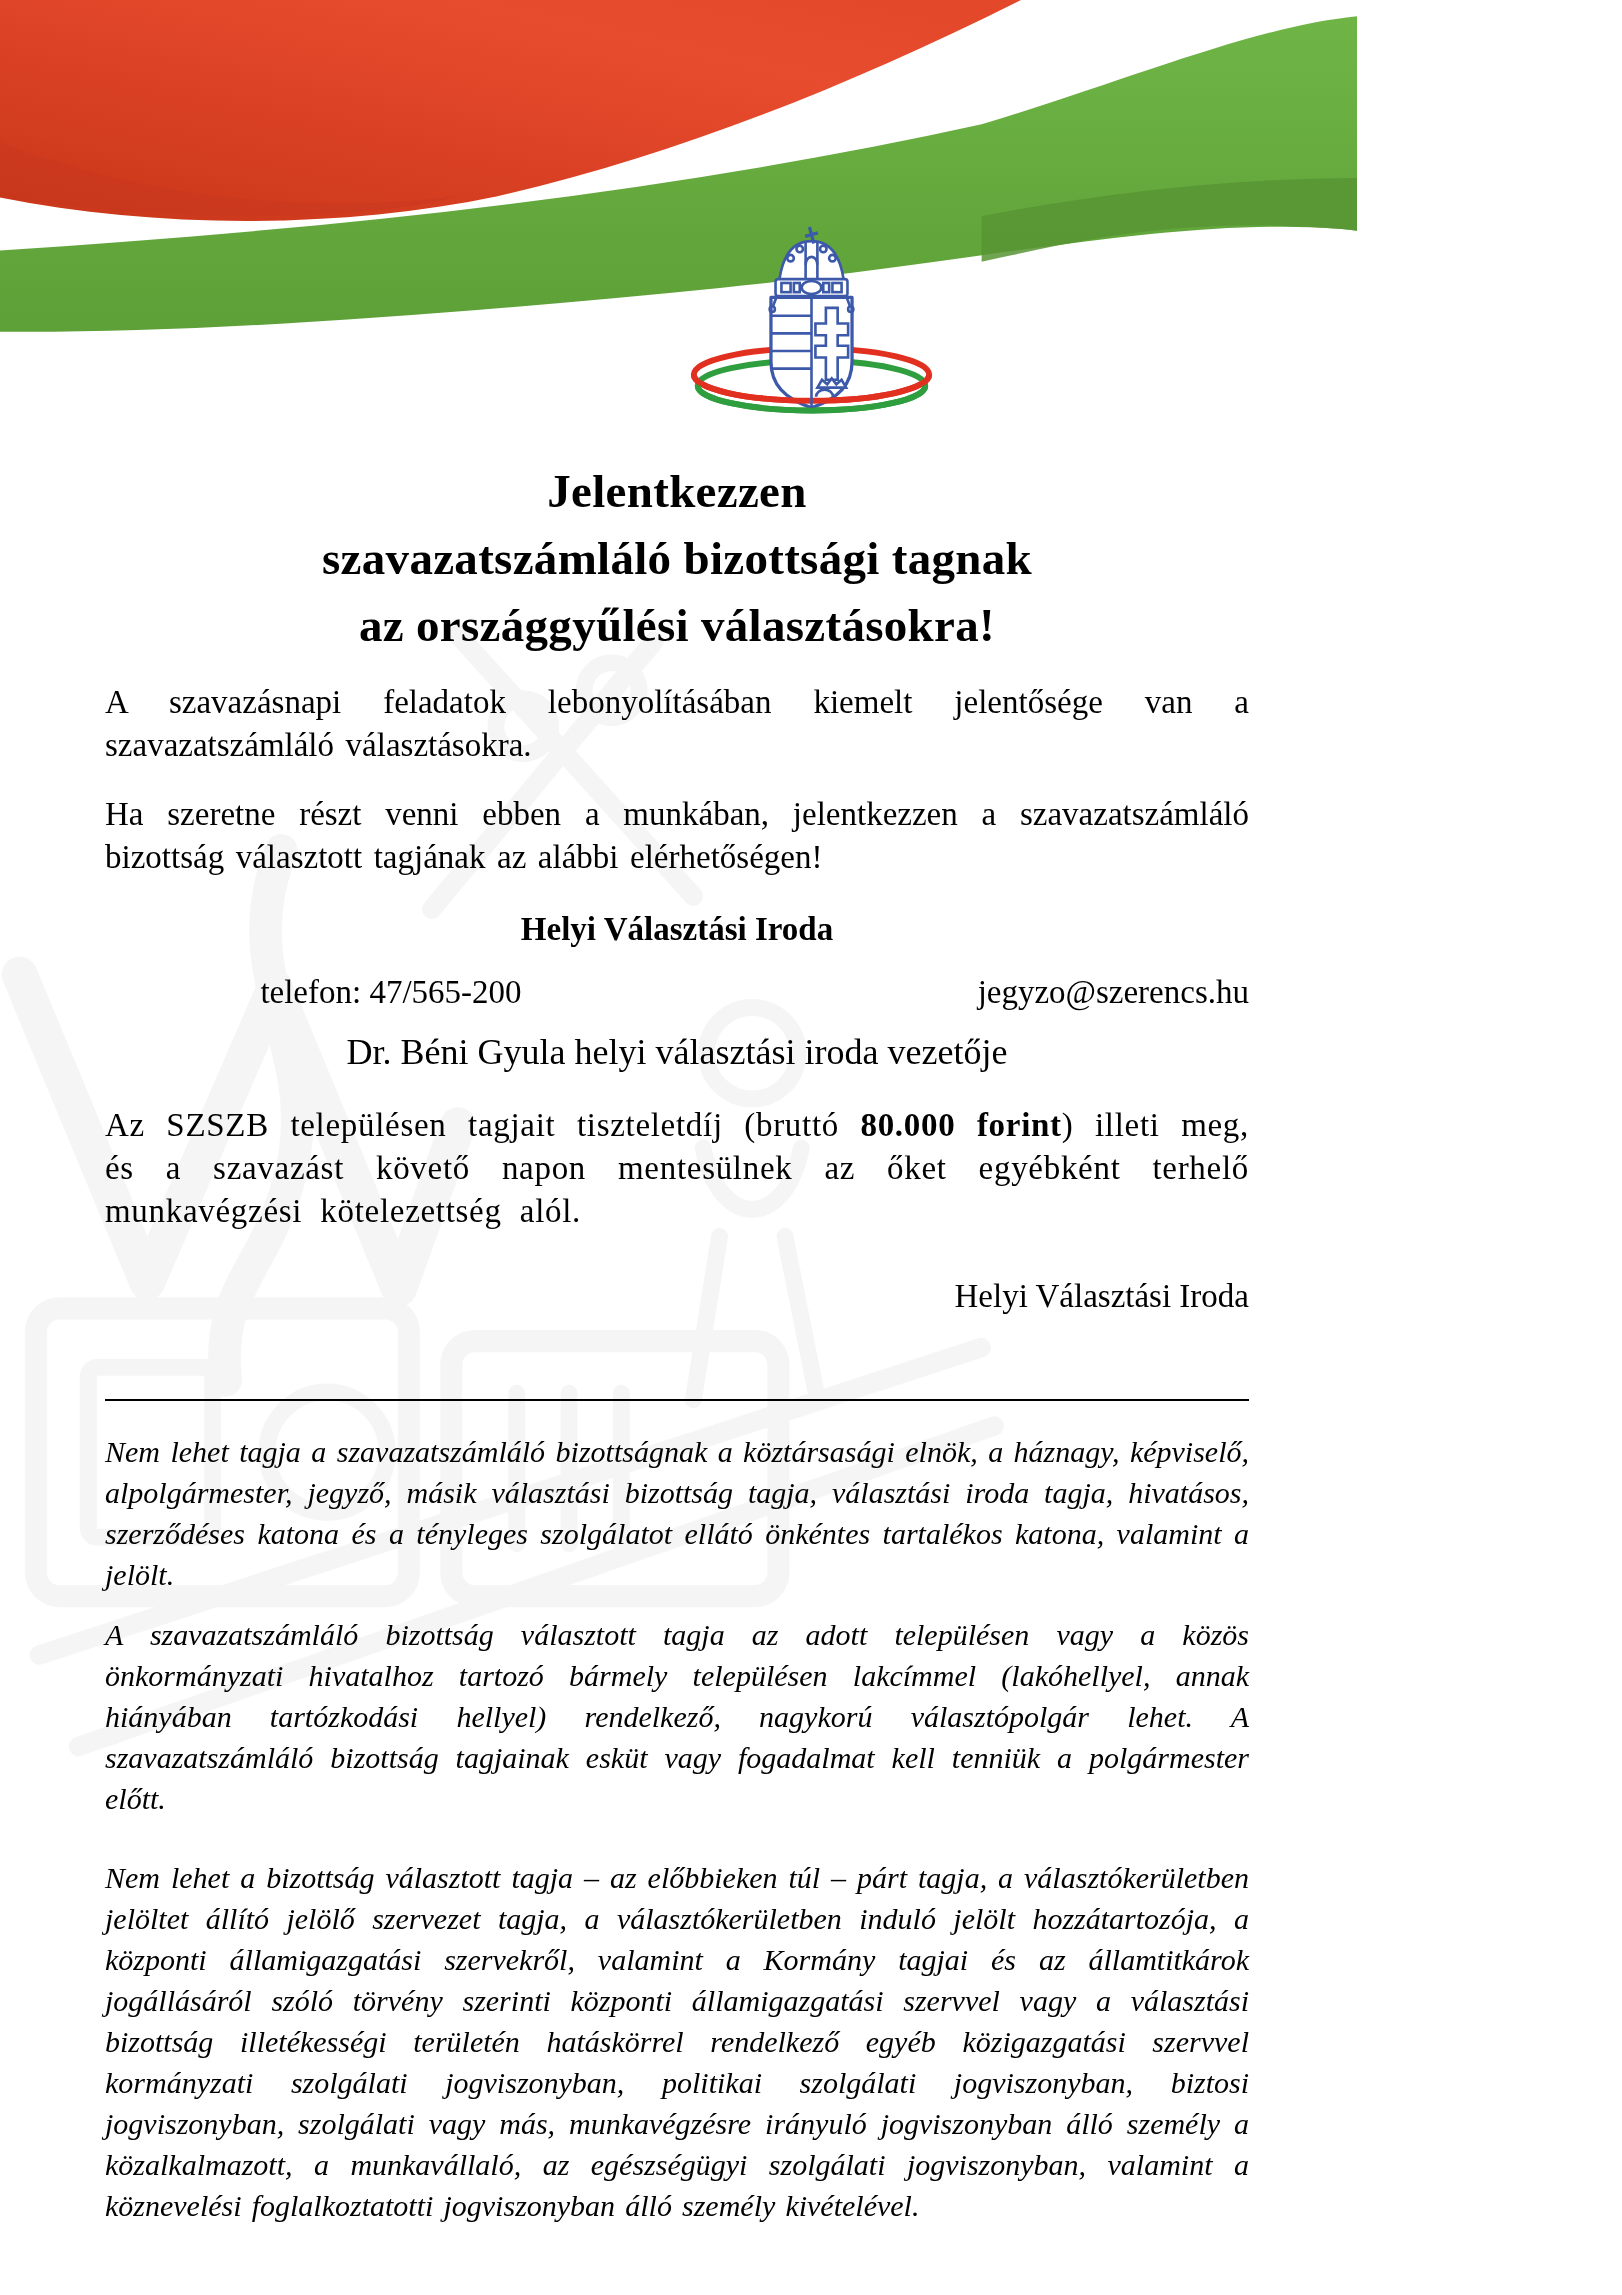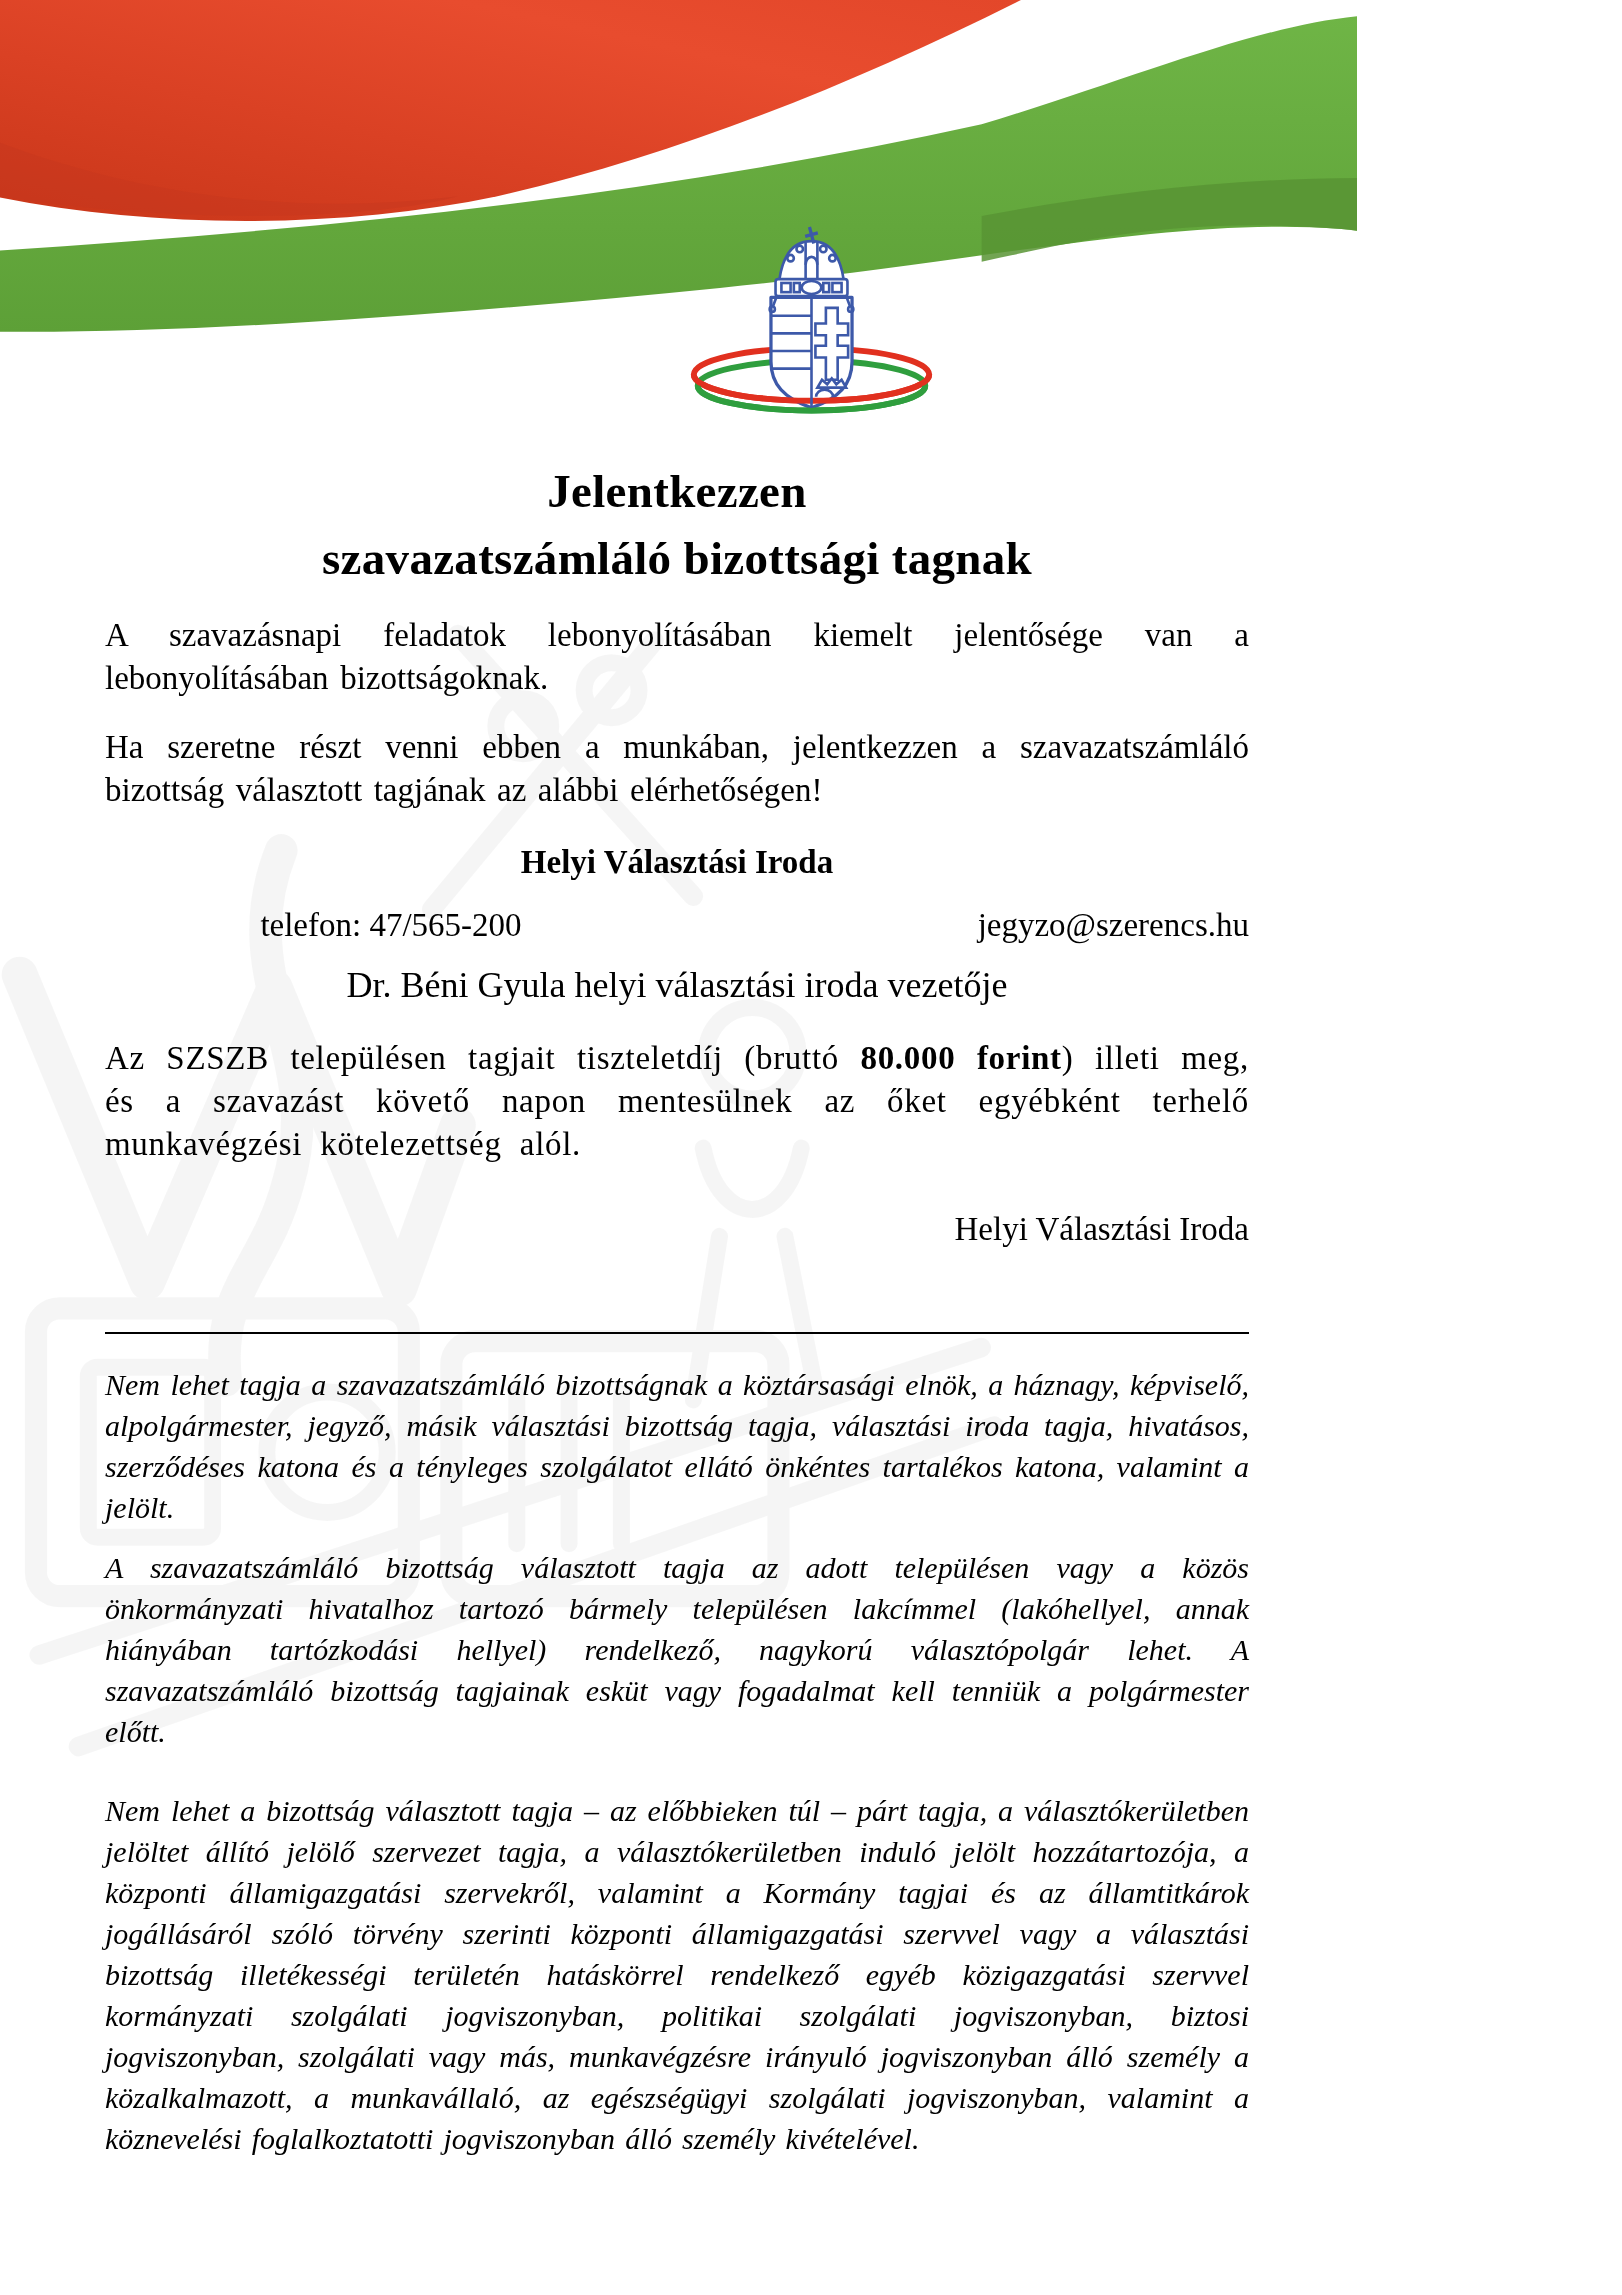--- a/index.html
+++ b/index.html
@@ -115,23 +115,24 @@
       <g transform="translate(195,16) rotate(-15)" stroke-width="5">
         <path d="M0,-12 V14 M-10,0 H10"></path>
       </g>
     </g>
   </svg>
 
   <div class="content">
     <div class="title">
       <div>Jelentkezzen</div>
       <div>szavazatszámláló bizottsági tagnak</div>
+      <div>az országgyűlési választásokra!</div>
     </div>
 
-    <p class="para just p2">A szavazásnapi feladatok lebonyolításában kiemelt jelentősége van a lebonyolításában bizottságoknak.</p>
+    <p class="para just p2">A szavazásnapi feladatok lebonyolításában kiemelt jelentősége van a szavazatszámláló választásokra.</p>
     <p class="para just p3">Ha szeretne részt venni ebben a munkában, jelentkezzen a szavazatszámláló bizottság választott tagjának az alábbi elérhetőségen!</p>
 
     <div class="office-heading">Helyi Választási Iroda</div>
 
     <div class="contact-row">
       <span class="c-mid">telefon: 47/565-200</span>
       <span class="c-right">jegyzo@szerencs.hu</span>
     </div>
 
     <div class="leader">Dr. Béni Gyula helyi választási iroda vezetője</div>

